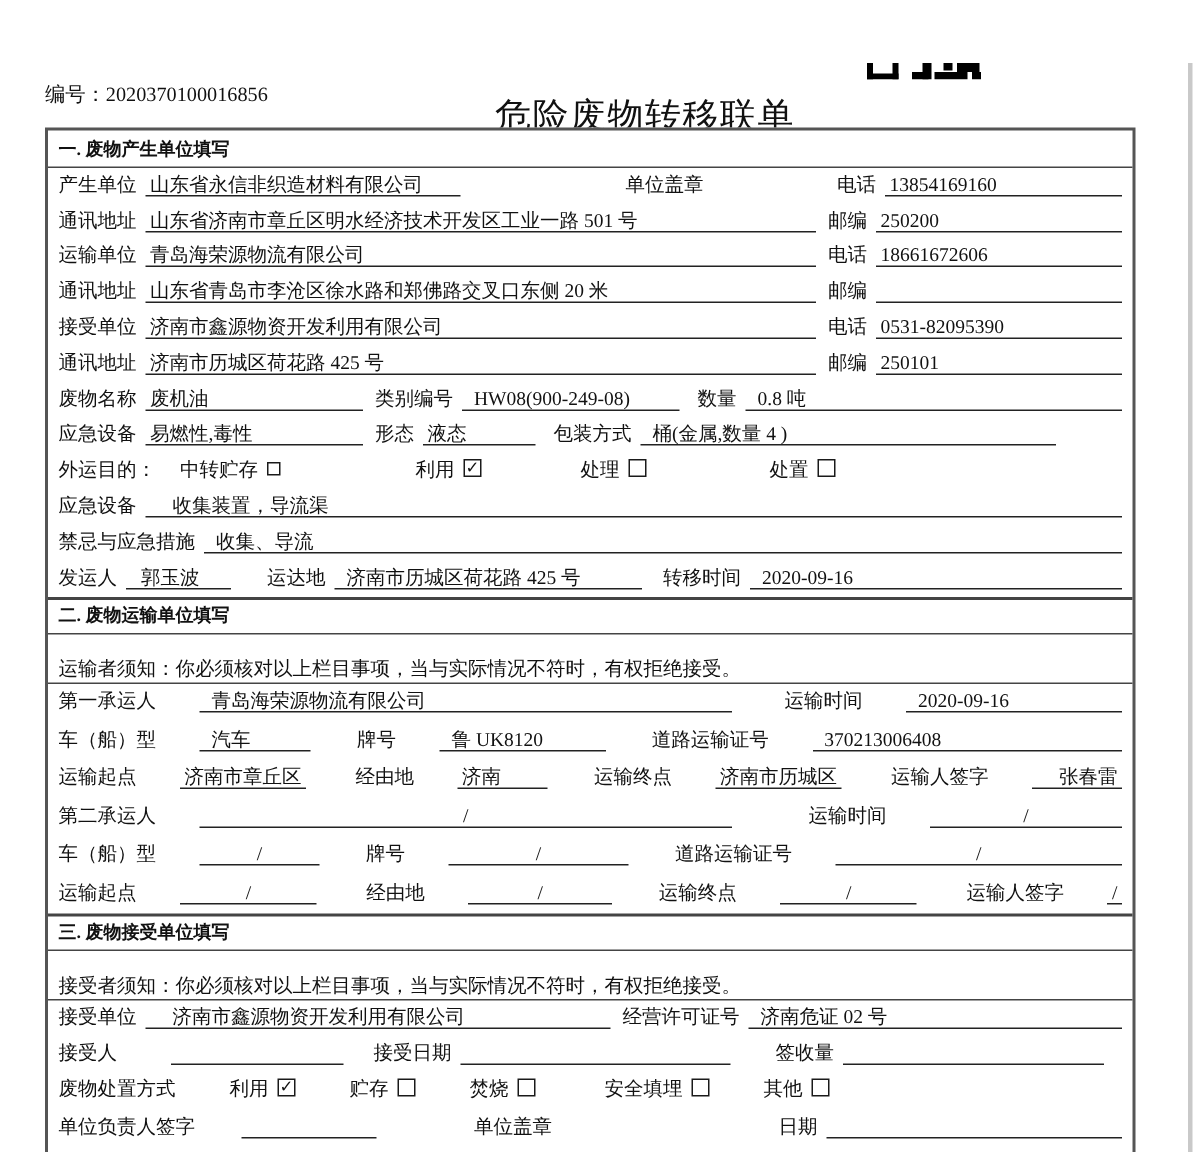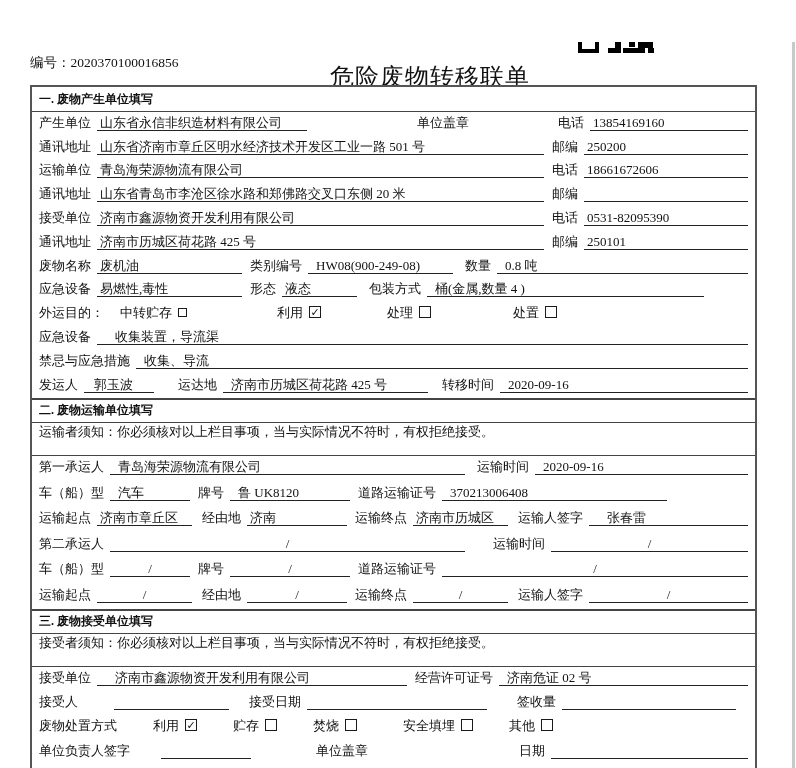--- a/index.html
+++ b/index.html
@@ -12,25 +12,25 @@
 
   .topbar { position:relative; height:43px; }
   .serial { position:absolute; left:30px; top:12px; font-size:13.5px; white-space:nowrap; }
   .title  { position:absolute; left:330px; top:19px; font-size:24px; font-weight:normal; letter-spacing:1px; white-space:nowrap; }
 
   .form-table { position:absolute; left:30px; top:43px; width:727px; height:702px; border:2px solid #555; background:#fff; }
 
   .sec-h { height:25px; display:flex; align-items:center; padding:0 7px; font-size:12px; font-weight:bold; border-bottom:1.5px solid #444; white-space:nowrap; }
   .sec-h.topline { border-top:2px solid #444; }
 
-  .notice-row { height:33px; display:flex; align-items:flex-start; padding:0 7px; font-size:13px; border-bottom:1.5px solid #444; white-space:nowrap; }
+  .notice-row { height:33px; display:flex; align-items:flex-end; padding:0 7px; font-size:13px; border-bottom:1.5px solid #444; white-space:nowrap; }
 
   .frow { display:flex; align-items:center; padding:0 7px 3px 7px; font-size:13px; white-space:nowrap; }
   .s1 .frow { height:23.8px; }
-  .s2 .frow { height:25.5px; }
+  .s2 .frow { height:25.5px;gap:23px; }
   .s3 .frow { height:24.3px; }
 
   .lbl { line-height:17px; margin-right:6px; }
   .u { display:inline-block; height:17px; line-height:17px; border-bottom:1px solid #222; padding:0 3px; overflow:visible; }
   .fill { flex:1; }
   .ctr { text-align:center; }
   .pl10{ padding-left:10px; } .pl18{ padding-left:18px; } .pl8{ padding-left:8px; }
 
   .w70{width:70px}.w75{width:75px}.w80{width:80px}.w90{width:90px}.w95{width:95px}
   .w100{width:100px}.w115{width:115px}.w120{width:120px}.w145{width:145px}

